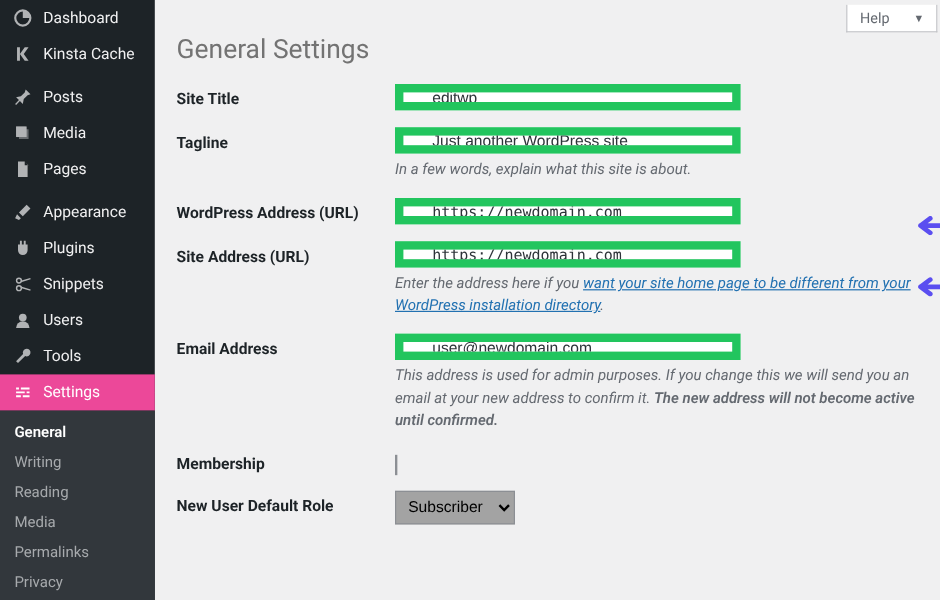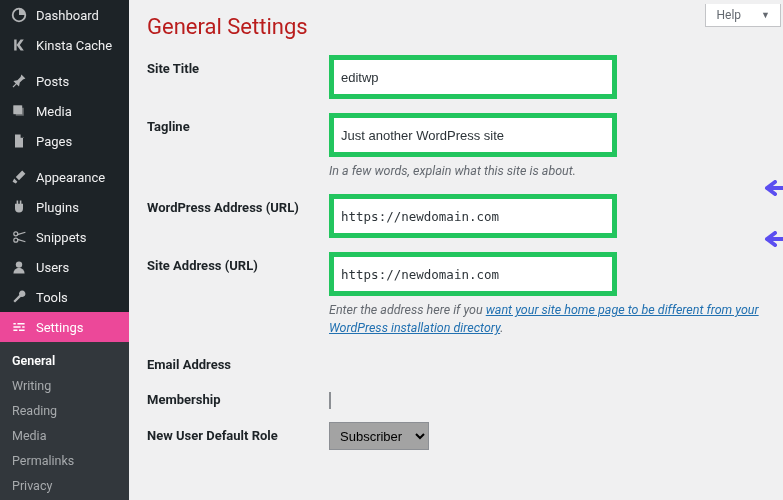--- a/index.html
+++ b/index.html
@@ -12,25 +12,25 @@
 .side-item.sep{margin-top:6px}
 .side-item.active{background:#ec4899;color:#fff}
 .side-item.active .ico{opacity:1}
 .side-item.active::after{content:"";position:absolute;right:-8px;top:50%;margin-top:-8px;border:8px solid transparent;border-right-color:#f0f0f1}
 .submenu{background:#32373c;padding:6px 0}
 .sub-item{padding:5px 4px 5px 12px;font-size:12.5px;color:#a7aaad;cursor:pointer}
 .sub-item.cur{color:#fff;font-weight:600}
 .main{flex:1;padding:10px 20px 20px 18px;overflow:auto;position:relative}
 .help-tab{position:absolute;top:4px;right:2px;background:#fff;border:1px solid #c3c4c7;border-top:none;padding:4px 10px;font-size:12px;color:#646970;cursor:pointer;display:flex;align-items:center;gap:20px}
 .help-tab .tri{font-size:9px}
-h1{font-size:22px;font-weight:400;color:#b91c1c;margin:4px 0 16px}
+h1{font-size:22px;font-weight:400;color:#737373;margin:19px 0 16px}
 .form-row{display:flex;align-items:flex-start;margin-bottom:14px}
 .row-label{width:182px;padding-top:6px;font-weight:700;color:#1d2327;font-size:13px}
 .row-field{flex:1}
-.txt{width:288px;height:44px;padding:4px 7px;border:5px solid #22c55e;background:#fff;font-size:13px;color:#2c3338}
+.txt{width:288px;height:22px;padding:4px 24px;border:7px solid #22c55e;background:#fff;font-size:13px;color:#2c3338}
 .mono{font-family:Menlo,Consolas,monospace;font-size:12.5px}
 .desc{margin-top:5px;font-size:12.5px;font-style:italic;color:#646970;max-width:440px;line-height:1.45}
 .desc a{color:#2271b1}
 .desc b{font-weight:600;font-style:italic}
 .chk{width:16px;height:16px;border:1px solid #8c8f94;background:#fff;margin-right:8px;vertical-align:middle}
 .sel{width:100px;height:28px;border:1px solid #8c8f94;background:#a3a3a3;padding:2px 6px;font-size:13px}
 .arrow{position:absolute}
 svg{display:block}
 </style>
 </head>
@@ -169,20 +169,24 @@
     <div class="form-row">
       <div class="row-label">Site Address (URL)</div>
       <div class="row-field">
         <input class="txt mono" type="text" value="https://newdomain.com" style="">
         <div class="desc"><span>Enter the address here if you </span><a href="#">want your site home page to be different from your WordPress installation directory</a><span>.</span></div>
       </div>
     </div>
 
     <div class="form-row">
       <div class="row-label">Email Address</div>
+      <div class="row-field">
+        <input class="txt" type="text" value="user@newdomain.com" style="">
+        <div class="desc"><span>This address is used for admin purposes. If you change this we will send you an email at your new address to confirm it. </span><b>The new address will not become active until confirmed.</b></div>
+      </div>
     </div>
 
     <div class="form-row">
       <div class="row-label">Membership</div>
       <div class="row-field" style="padding-top:6px">
         <span class="chk"></span>
       </div>
     </div>
 
     <div class="form-row">

